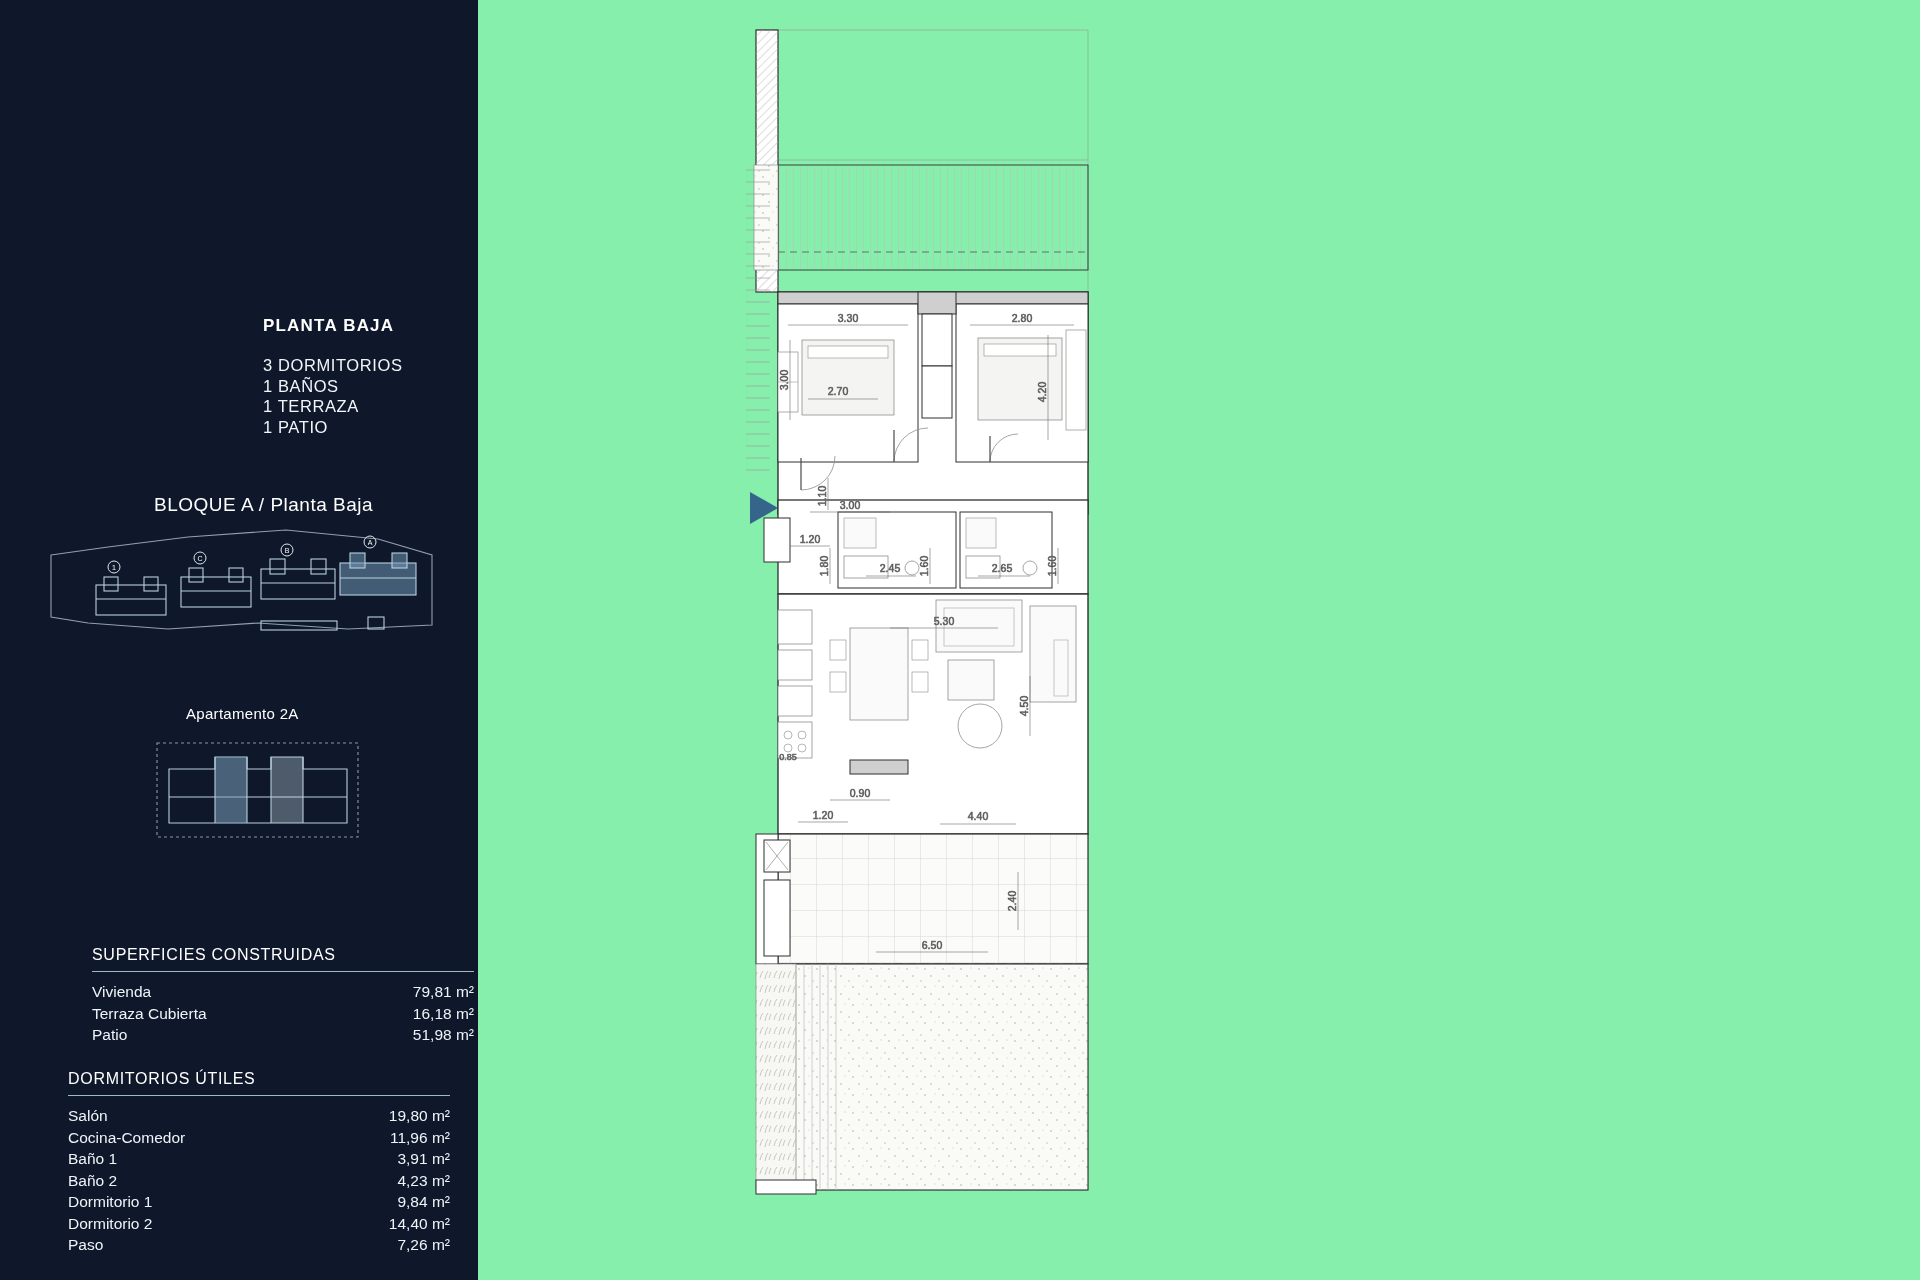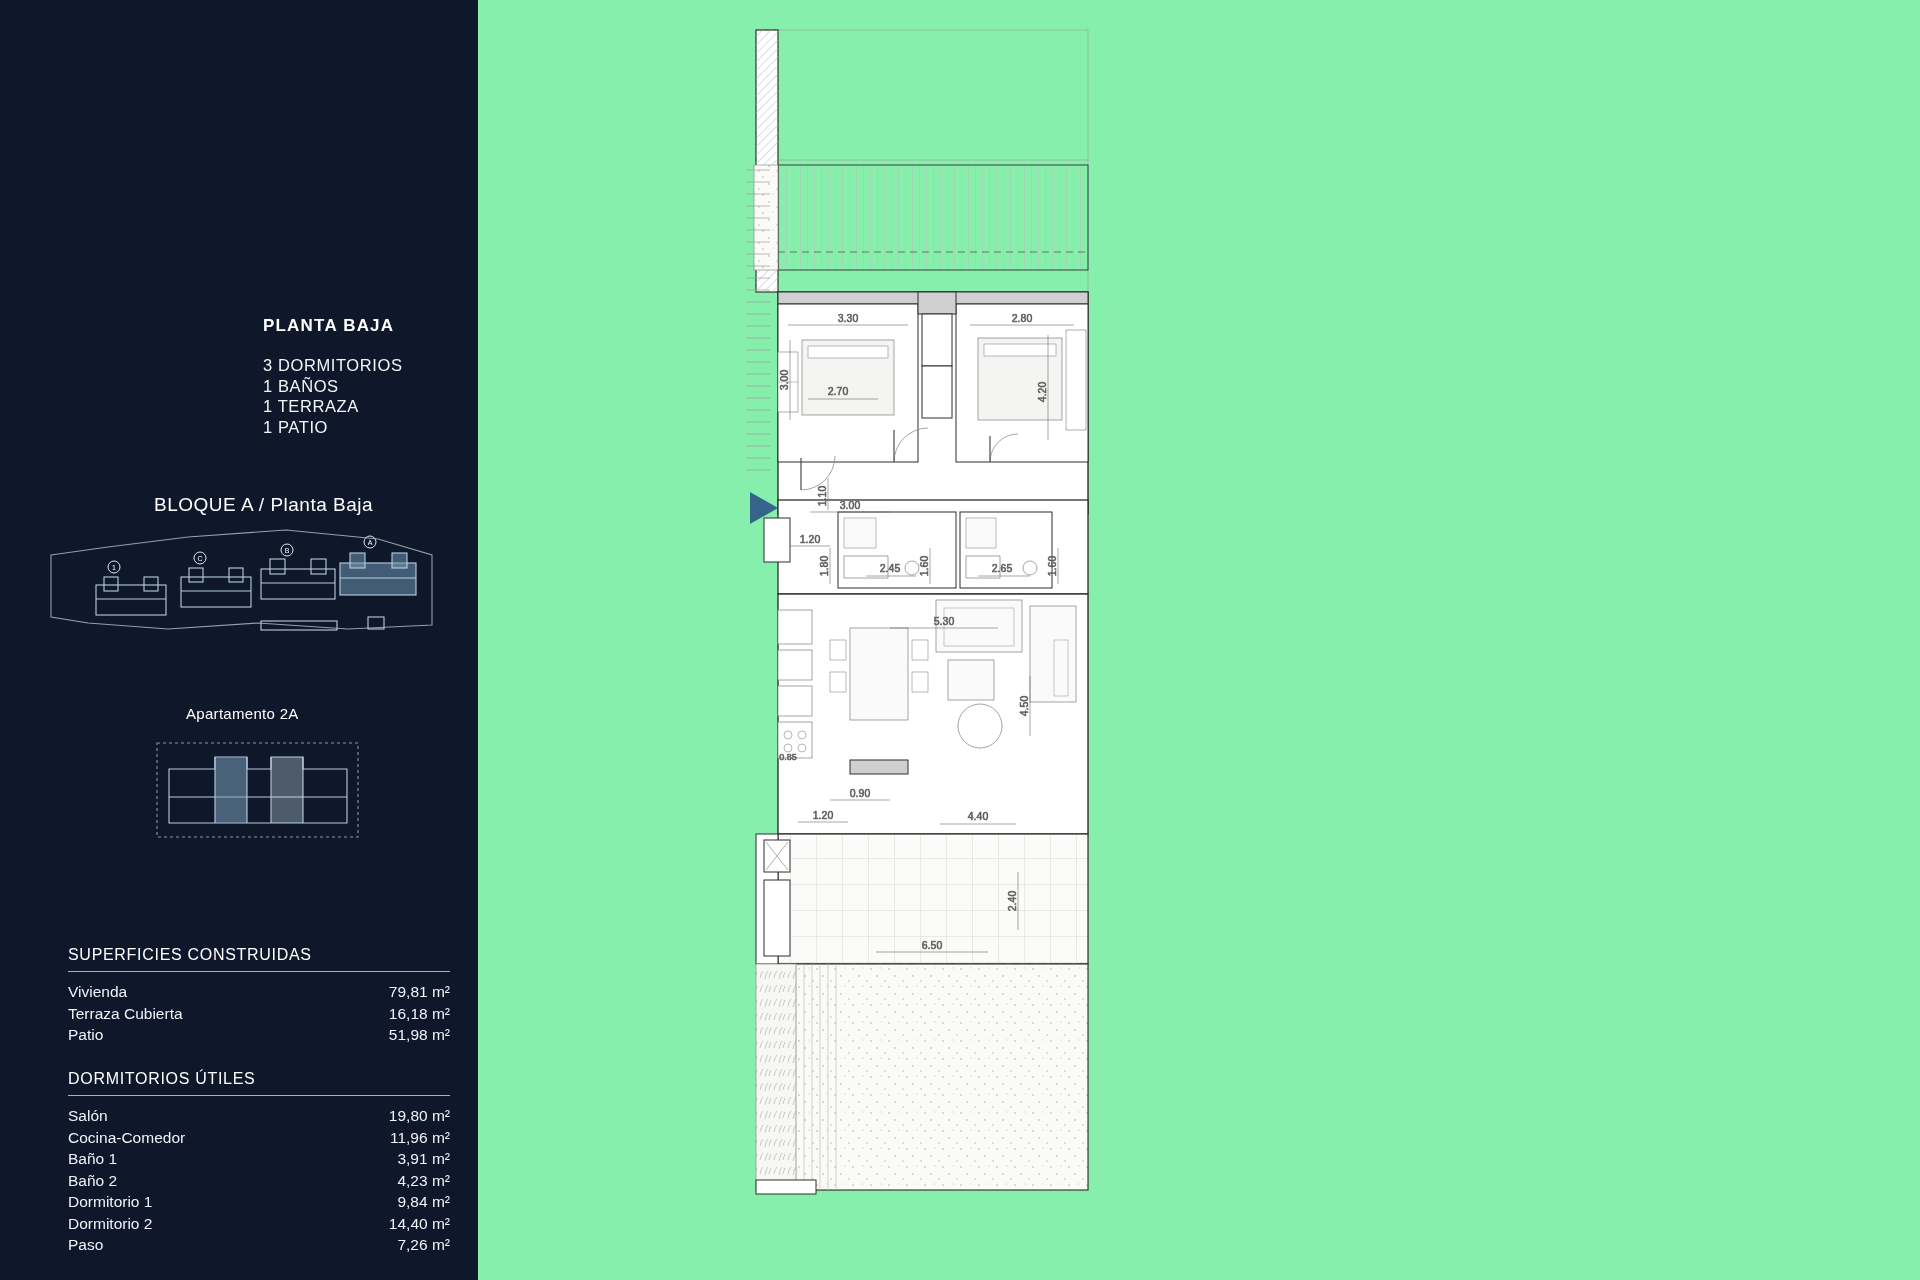--- a/index.html
+++ b/index.html
@@ -40,21 +40,21 @@
   .tbl{position:absolute;left:68px;width:382px;}
   .tbl-head{
     font-size:16px;letter-spacing:.7px;color:#ffffff;padding-bottom:7px;
   }
   .tbl-rule{height:1px;background:#9fb9cb;margin-bottom:9px;}
   .row{
     display:flex;justify-content:space-between;
     font-size:15.5px;line-height:21.5px;color:#eef4f8;gap:48px;
   }
   .row .val{font-variant-numeric:tabular-nums;}
-  #tbl-construidas{top:946px;}
+  #tbl-construidas{top:946px;margin-left:24px;}
   #tbl-utiles{top:1070px;}
 
   
   #plan-wrap{position:absolute;left:478px;top:0;width:1442px;height:1280px;background:#86efac;}
   #plan-svg{position:absolute;left:0;top:0;}
 </style>
 </head>
 <body>
 
 <div id="sidebar">

